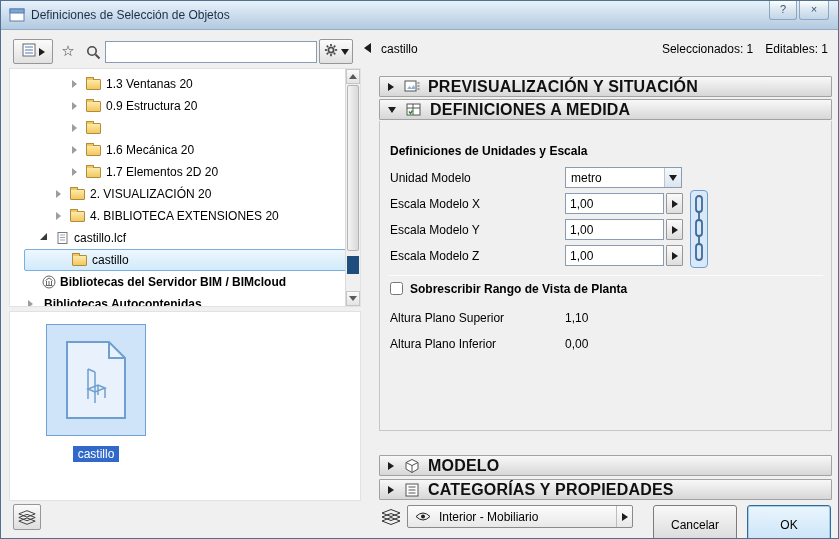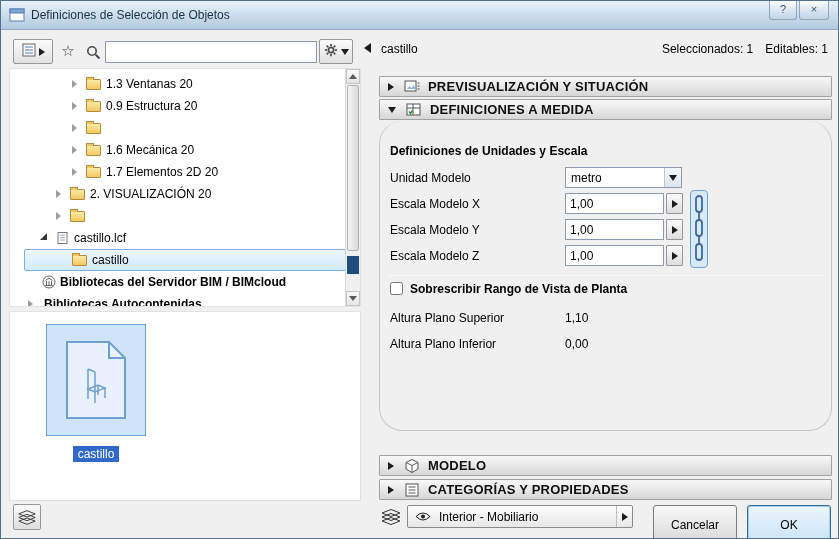--- a/index.html
+++ b/index.html
@@ -84,24 +84,24 @@
   
   .rp-name { position:absolute; left:380px; top:41px; }
   .rp-status { position:absolute; top:41px; right:10px; white-space:nowrap; }
   .rp-status span { margin-left:12px; }
 
   .section-bar { position:absolute; left:378px; width:453px; height:21px;
                  background:linear-gradient(#f8f8f8,#d7d7d7); border:1px solid #a2a2a2; border-radius:1px;
                  display:flex; align-items:center; }
   .sec-arrow { margin-left:8px; flex:0 0 auto; }
   .sec-icon { margin-left:10px; width:16px; height:16px; display:inline-flex; flex:0 0 auto; }
-  .sec-label { margin-left:8px; font-weight:bold; font-size:13px; color:#101010; letter-spacing:.2px; white-space:nowrap; }
+  .sec-label { margin-left:8px; font-weight:bold; font-size:16px; color:#101010; letter-spacing:.2px; white-space:nowrap; }
 
   .custom-content { position:absolute; left:378px; top:120px; width:453px; height:310px; background:#f0f0f0;
-                    border-left:1px solid #c6c6c6; border-right:1px solid #c6c6c6; border-bottom:1px solid #c6c6c6;border-radius:23px; }
+                    border-left:1px solid #c6c6c6; border-right:1px solid #c6c6c6; border-bottom:1px solid #c6c6c6; }
   .cc-label { position:absolute; white-space:nowrap; }
   .num-input { position:absolute; width:99px; height:21px; border:1px solid #8a9cb2; background:#fff;
                padding:0 4px; font:12px "Liberation Sans", sans-serif; }
   .spin-btn { position:absolute; width:17px; height:21px; border:1px solid #979797; border-radius:1px;
               background:linear-gradient(#fafafa,#dedede); display:flex; align-items:center; justify-content:center; }
   .combo { position:absolute; width:117px; height:21px; border:1px solid #8a9cb2; background:#fff;
            display:flex; align-items:center; }
   .combo-text { padding-left:5px; flex:1 1 auto; }
   .combo-arrow-box { width:17px; height:100%; border-left:1px solid #b9c6d4;
                      background:linear-gradient(#f5f8fb,#dbe5ee); display:flex; align-items:center; justify-content:center; }
@@ -210,20 +210,21 @@
       <span class="tree-label" style="left:84px">1.7 Elementos 2D 20</span>
     </div>
     <div class="tree-row" style="top:114px">
       <span class="expander exp-collapsed" style="left:34px"></span>
       <span class="folder-ico" style="left:48px"></span>
       <span class="tree-label" style="left:68px">2. VISUALIZACIÓN 20</span>
     </div>
     <div class="tree-row" style="top:136px">
       <span class="expander exp-collapsed" style="left:34px"></span>
       <span class="folder-ico" style="left:48px"></span>
+      <span class="tree-label" style="left:68px">4. BIBLIOTECA EXTENSIONES 20</span>
     </div>
     <div class="tree-row" style="top:158px">
       <span class="expander exp-expanded" style="left:18px; position:absolute;"></span>
       <span class="row-ico" style="left:34px">
         <svg width="14" height="14" viewBox="0 0 14 14">
             <rect x="2" y="1.5" width="9" height="11" fill="#fff" stroke="#7a7a7a"></rect>
             <line x1="4" y1="4" x2="9" y2="4" stroke="#9aa7b8"></line>
             <line x1="4" y1="6.5" x2="9" y2="6.5" stroke="#9aa7b8"></line>
             <line x1="4" y1="9" x2="9" y2="9" stroke="#9aa7b8"></line>
           </svg>

